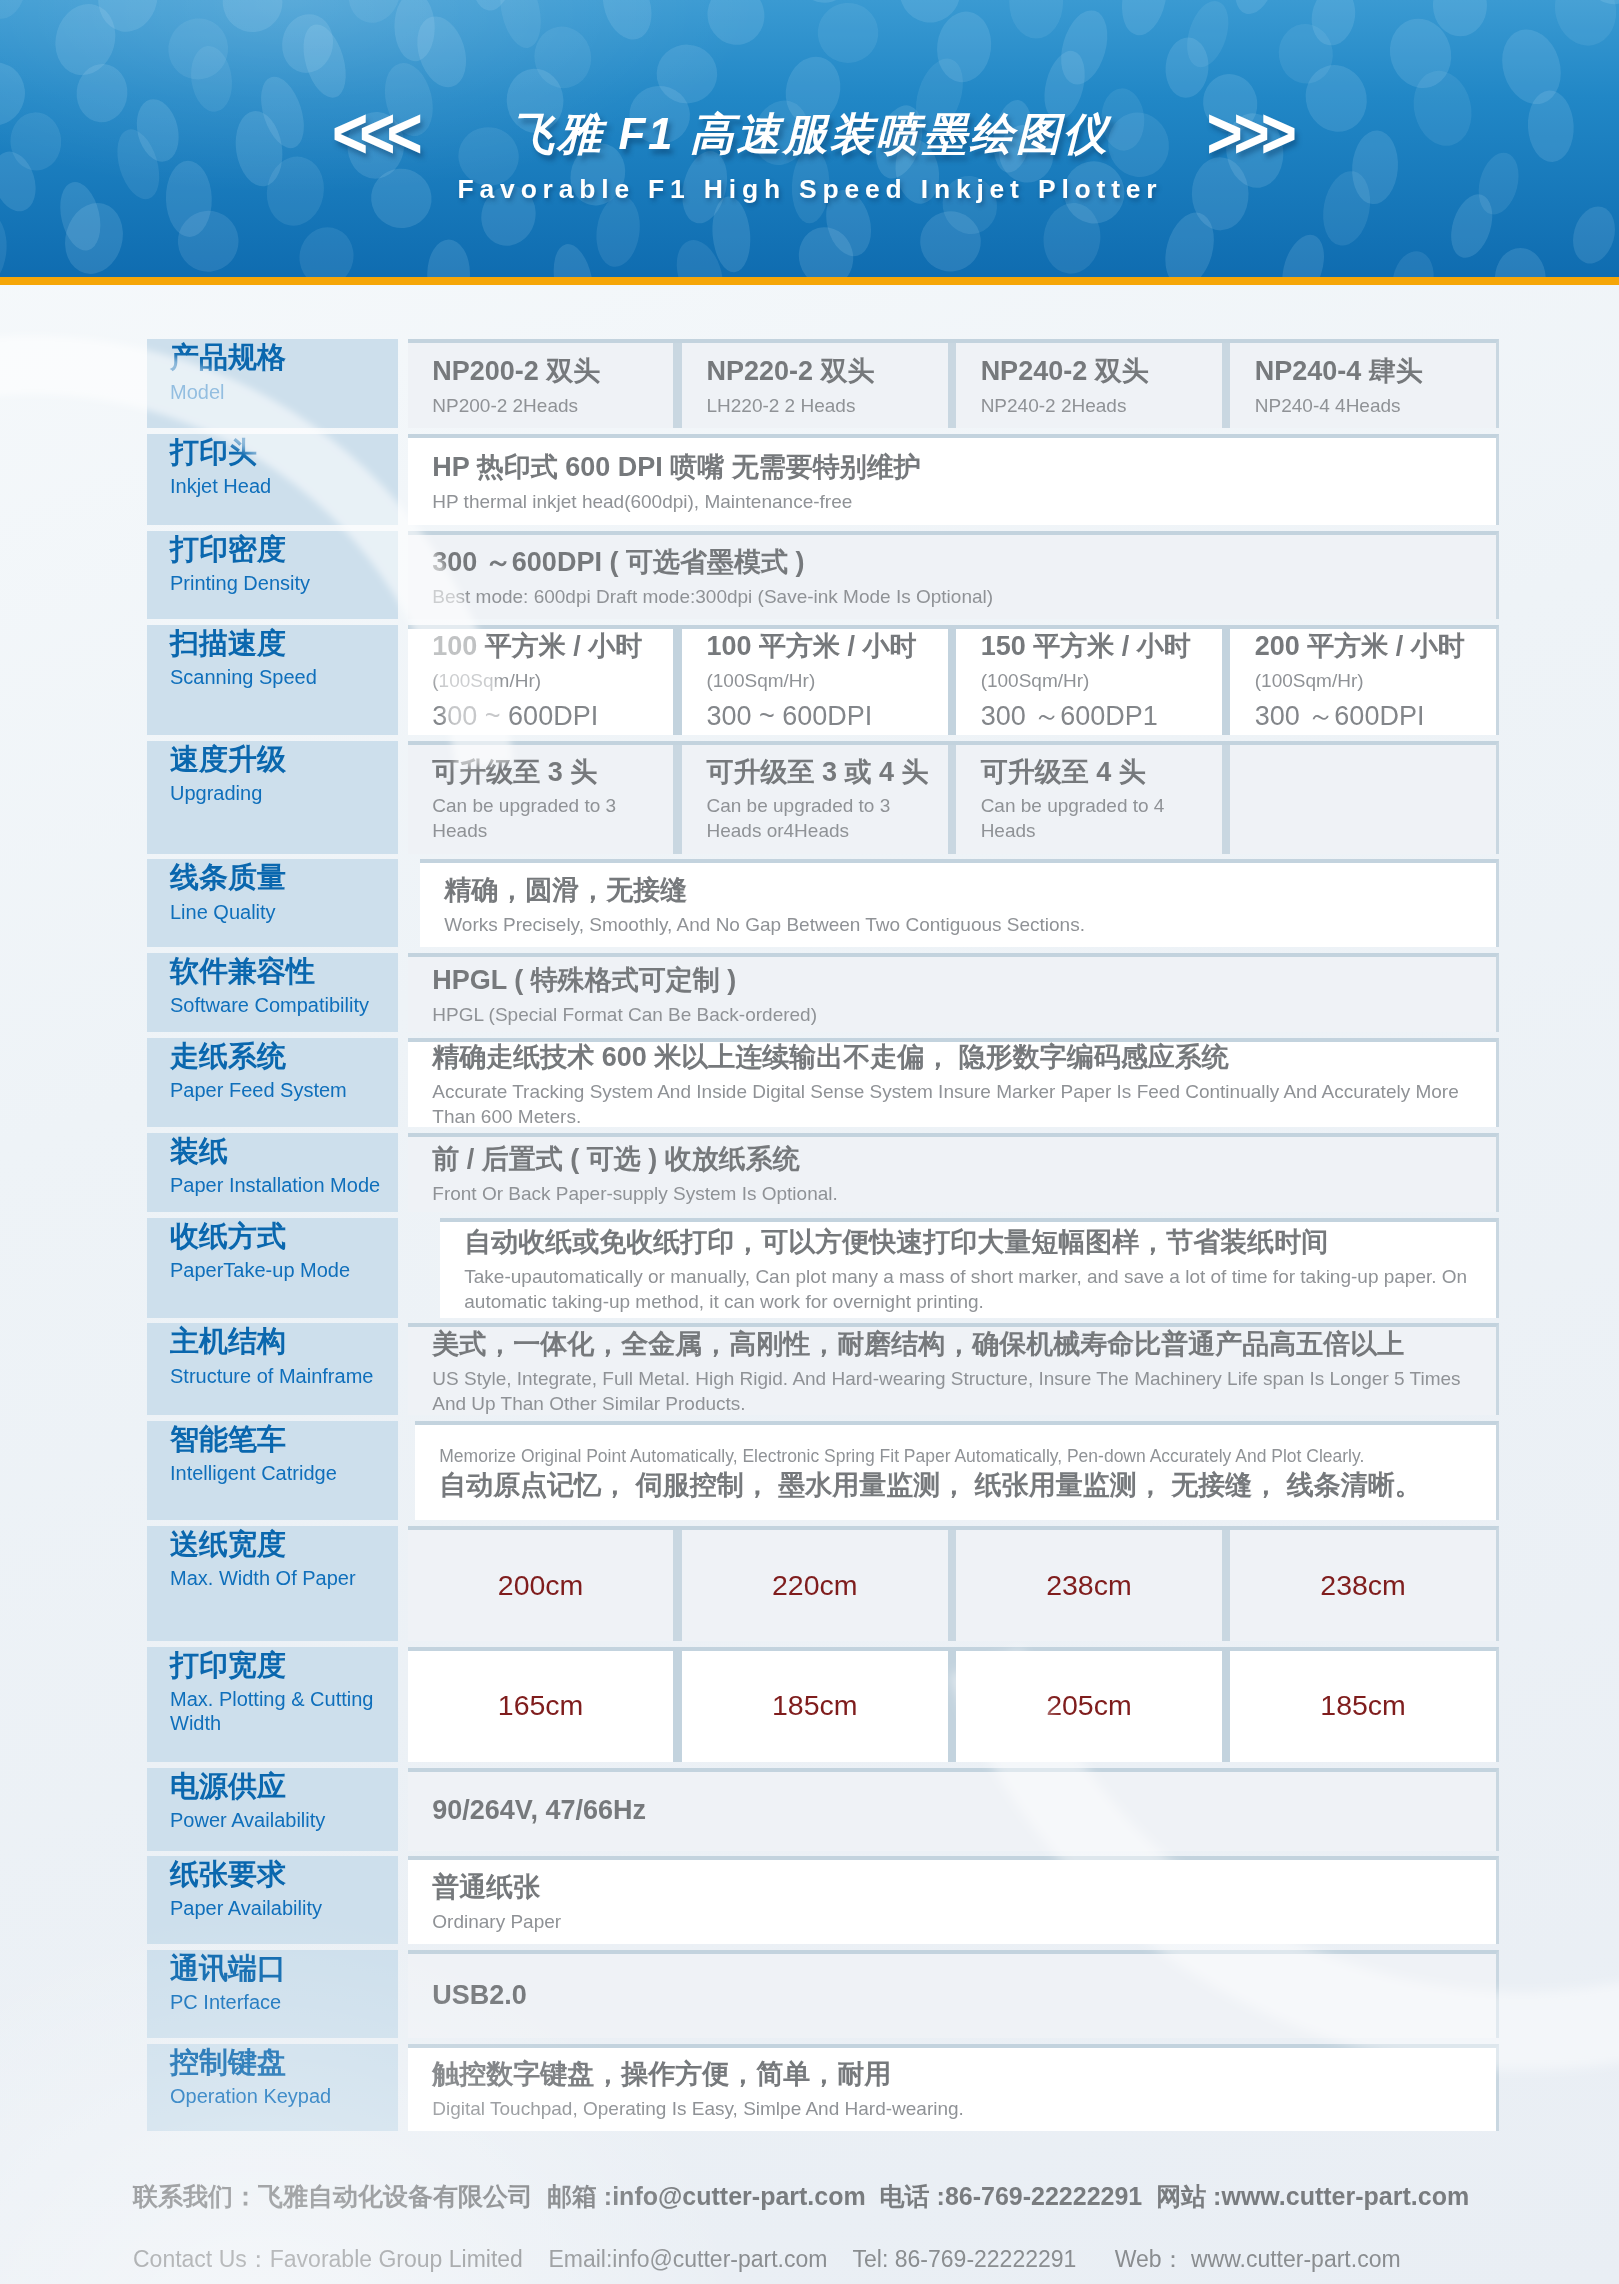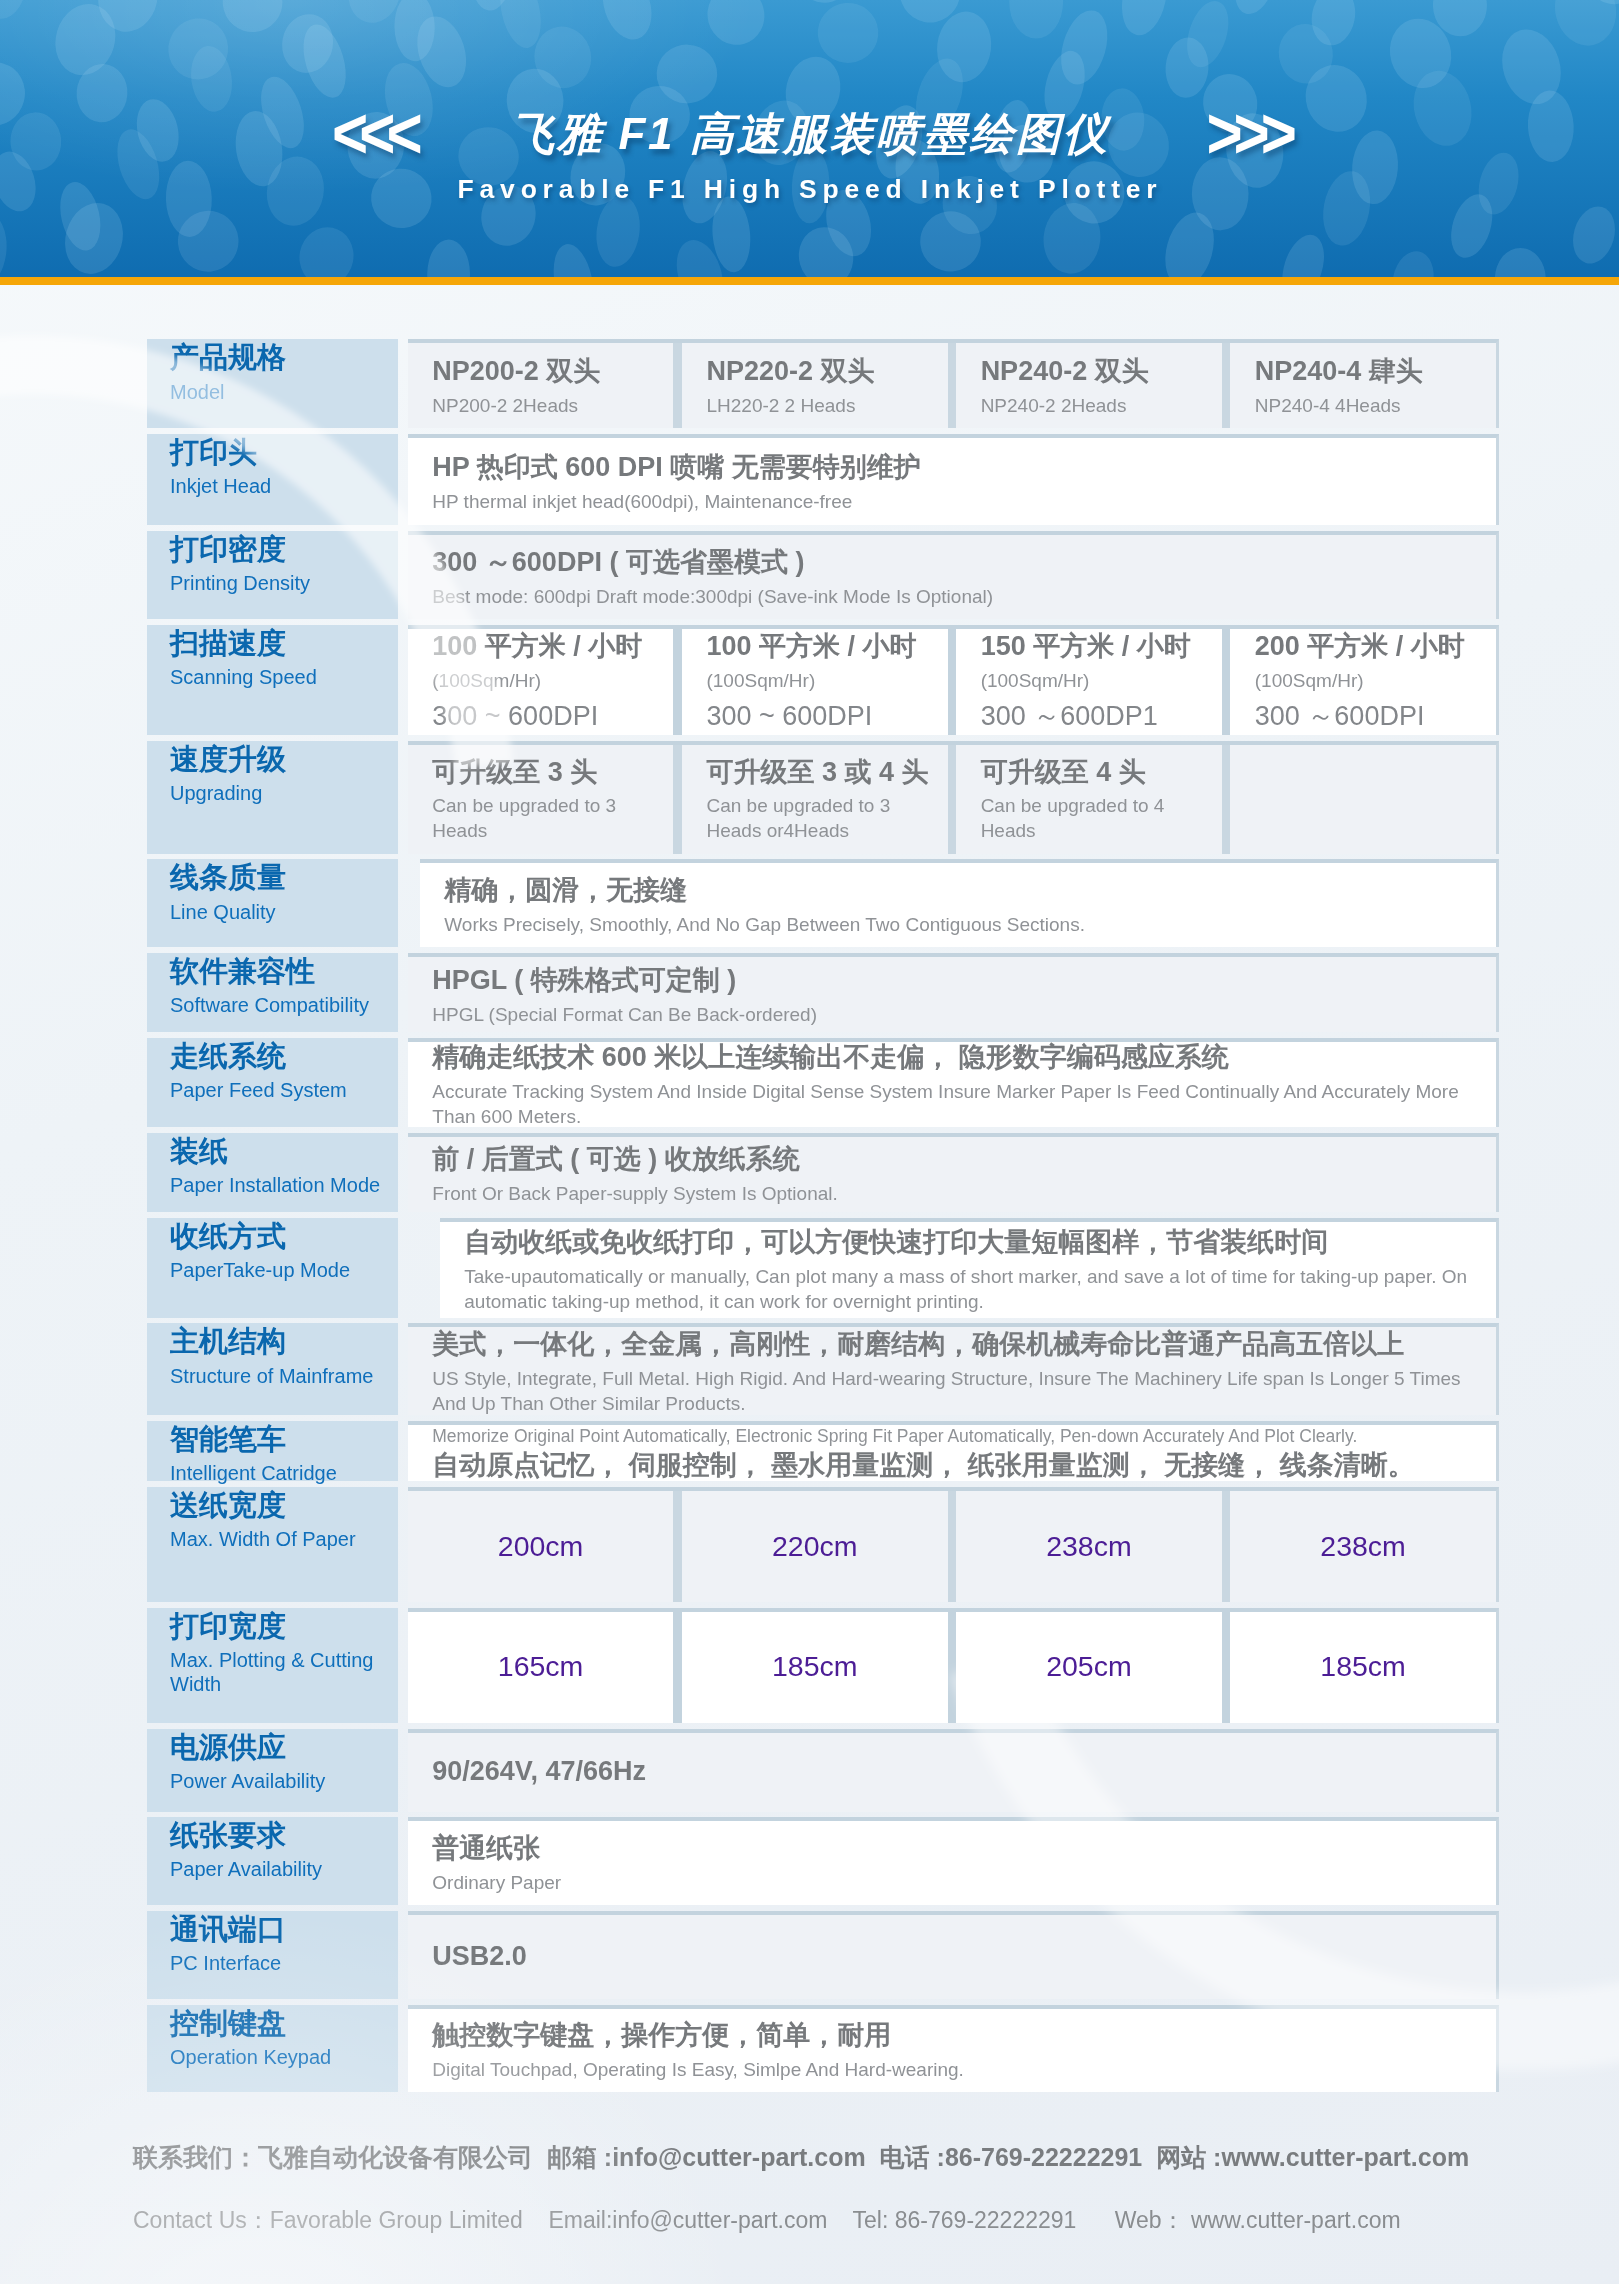--- a/index.html
+++ b/index.html
@@ -73,21 +73,21 @@
     padding-left:24.6px; padding-right:10.3px; }
   .cell + .cell { margin-left:8.4px; }
   .row-content.gray  .cell { background:#eff2f6; }
   .row-content.white .cell { background:#ffffff; }
   .cell.center { align-items:center; padding-left:0; padding-right:0; }
   .line { line-height:1.32; }
   .line.zh  { font-size:27px; font-weight:bold; color:#76797c; }
   .line.en  { font-size:19px; color:#8f9296; margin-top:3.2px; }
   .line.ens { font-size:17.5px; color:#8f9296; margin-top:3.2px; }
   .line.md  { font-size:27px; color:#83868a; margin-top:5.2px; }
-  .line.val { font-size:28.5px; font-weight:500; color:#4c1d95; }
+  .line.val { font-size:28.5px; font-weight:500; color:#7f1d1d; }
 
   
   .footer { padding:19.4px 65px 0 133px; white-space:pre-wrap; }
   .footer-zh { font-size:25px; font-weight:bold; color:#797c7f; line-height:1.45; }
   .footer-en { font-size:23px; color:#8a8d90; line-height:1.5; margin-top:5.2px; }
 </style>
 </head>
 <body>
 
 <div class="page">
@@ -375,21 +375,21 @@
             <div class="label-zh">主机结构</div>
             <div class="label-en">Structure of Mainframe</div>
           </div>
           <div class="row-content gray">
             <div class="cell">
               <div class="line zh">美式，一体化，全金属，高刚性，耐磨结构，确保机械寿命比普通产品高五倍以上</div>
               <div class="line en">US Style, Integrate, Full Metal. High Rigid. And Hard-wearing Structure, Insure The Machinery Life span Is Longer 5 Times And Up Than Other Similar Products.</div>
             </div>
           </div>
         </div>
-        <div class="row" style="height: 60px;">
+        <div class="row" style="height: 99px; gap: 7px;">
           <div class="row-label">
             <div class="label-zh">智能笔车</div>
             <div class="label-en">Intelligent Catridge</div>
           </div>
           <div class="row-content white">
             <div class="cell">
               <div class="line ens">Memorize Original Point Automatically, Electronic Spring Fit Paper Automatically, Pen-down Accurately And Plot Clearly.</div>
               <div class="line zh">自动原点记忆， 伺服控制， 墨水用量监测， 纸张用量监测， 无接缝， 线条清晰。</div>
             </div>
           </div>

